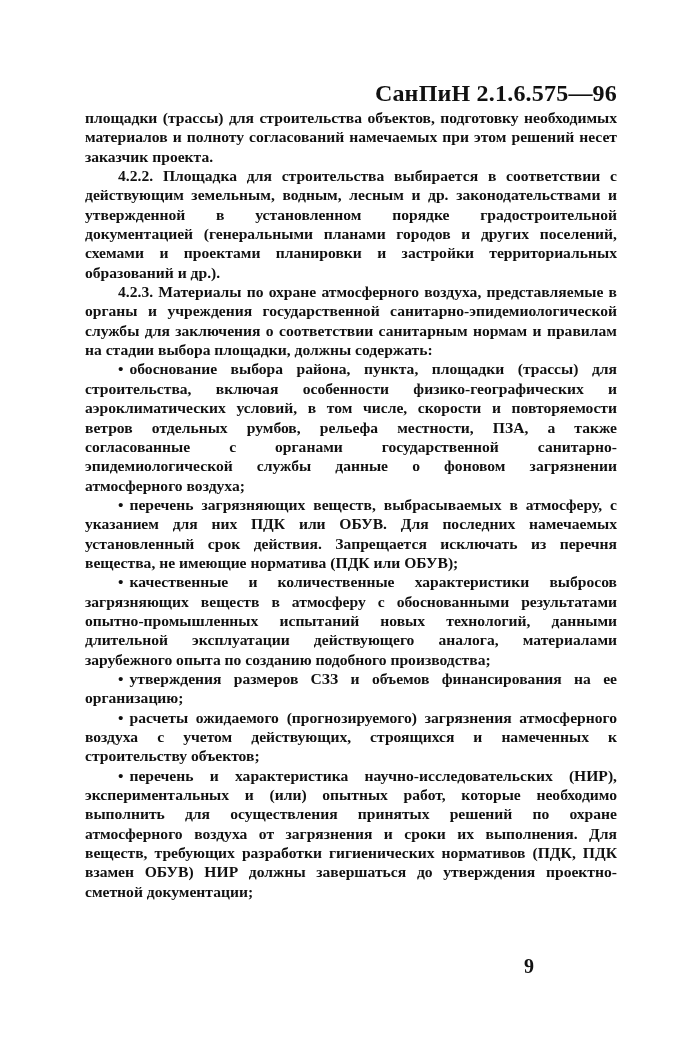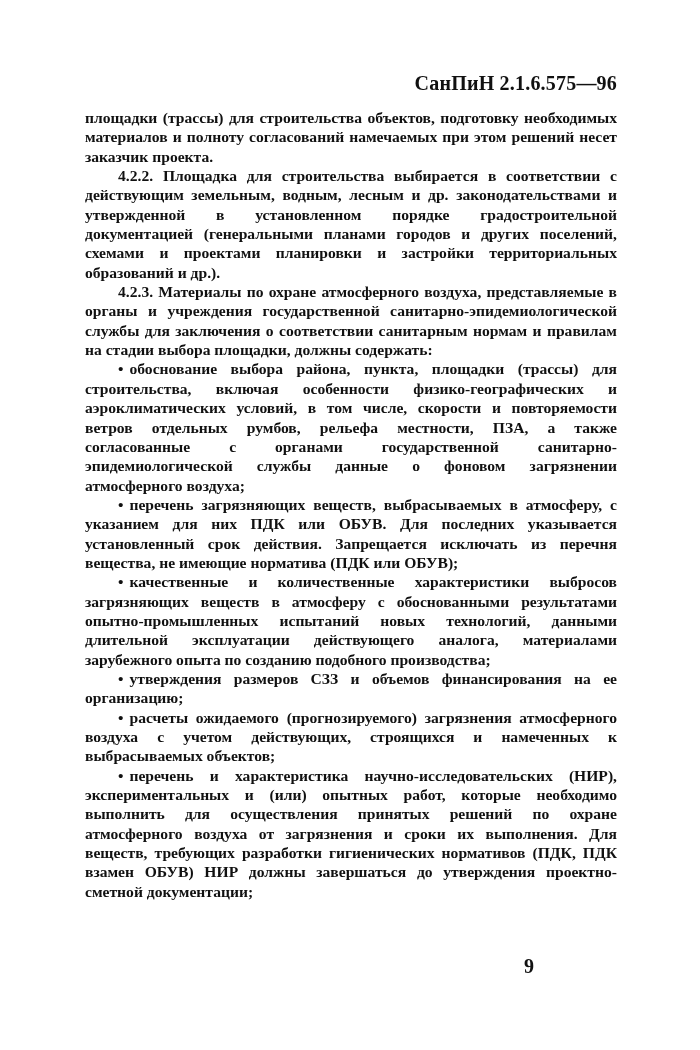--- a/index.html
+++ b/index.html
@@ -1,38 +1,38 @@
 <!DOCTYPE html>
 <html><head>
 <meta charset="utf-8">
 <style>
   html, body { margin: 0; padding: 0; background: #ffffff; }
   body { width: 700px; height: 1050px; position: relative; overflow: hidden;
          font-family: "Liberation Serif", "DejaVu Serif", serif; color: #111; }
   .page { position: absolute; left: 85px; top: 0; width: 532px; }
-  .header { position: absolute; top: 72px; right: 0; font-size: 20px; font-weight: bold; letter-spacing: 0.2px; text-align: center; }
+  .header { position: absolute; top: 80px; right: 0; font-size: 24px; font-weight: bold; letter-spacing: 0.2px; text-align: center; }
   .body { position: absolute; top: 108px; left: 0; width: 532px; font-size: 15.6px; line-height: 19.35px;
           text-align: justify; font-weight: bold; }
   .body p { margin: 0; }
   .indent { text-indent: 33px; }
   .bullet::before { content: "\2022"; margin-right: 6px; }
   .pageno { position: absolute; top: 955px; left: 524px; font-size: 20px; font-weight: bold; }
 </style>
 </head>
 <body>
 
 <div class="page">
   <div class="header">СанПиН 2.1.6.575—96</div>
 
   <div class="body">
     <p>площадки (трассы) для строительства объектов, подготовку необходимых материалов и полноту согласований намечаемых при этом решений несет заказчик проекта.</p>
     <p class="indent">4.2.2. Площадка для строительства выбирается в соответствии с действующим земельным, водным, лесным и др. законодательствами и утвержденной в установленном порядке градостроительной документацией (генеральными планами городов и других поселений, схемами и проектами планировки и застройки территориальных образований и др.).</p>
     <p class="indent">4.2.3. Материалы по охране атмосферного воздуха, представляемые в органы и учреждения государственной санитарно-эпидемиологической службы для заключения о соответствии санитарным нормам и правилам на стадии выбора площадки, должны содержать:</p>
     <p class="indent bullet">обоснование выбора района, пункта, площадки (трассы) для строительства, включая особенности физико-географических и аэроклиматических условий, в том числе, скорости и повторяемости ветров отдельных румбов, рельефа местности, ПЗА, а также согласованные с органами государственной санитарно-эпидемиологической службы данные о фоновом загрязнении атмосферного воздуха;</p>
-    <p class="indent bullet">перечень загрязняющих веществ, выбрасываемых в атмосферу, с указанием для них ПДК или ОБУВ. Для последних указывается установленный срок действия. Запрещается исключать из перечня вещества, не имеющие норматива (ПДК или ОБУВ);</p>
+    <p class="indent bullet">перечень загрязняющих веществ, выбрасываемых в атмосферу, с указанием для них ПДК или ОБУВ. Для последних намечаемых установленный срок действия. Запрещается исключать из перечня вещества, не имеющие норматива (ПДК или ОБУВ);</p>
     <p class="indent bullet">качественные и количественные характеристики выбросов загрязняющих веществ в атмосферу с обоснованными результатами опытно-промышленных испытаний новых технологий, данными длительной эксплуатации действующего аналога, материалами зарубежного опыта по созданию подобного производства;</p>
     <p class="indent bullet">утверждения размеров СЗЗ и объемов финансирования на ее организацию;</p>
-    <p class="indent bullet">расчеты ожидаемого (прогнозируемого) загрязнения атмосферного воздуха с учетом действующих, строящихся и намеченных к выбрасываемых объектов;</p>
+    <p class="indent bullet">расчеты ожидаемого (прогнозируемого) загрязнения атмосферного воздуха с учетом действующих, строящихся и намеченных к строительству объектов;</p>
     <p class="indent bullet">перечень и характеристика научно-исследовательских (НИР), экспериментальных и (или) опытных работ, которые необходимо выполнить для осуществления принятых решений по охране атмосферного воздуха от загрязнения и сроки их выполнения. Для веществ, требующих разработки гигиенических нормативов (ПДК, ПДК взамен ОБУВ) НИР должны завершаться до утверждения проектно-сметной документации;</p>
   </div>
 </div>
 
 <div class="pageno">9</div>
 
 </body></html>

